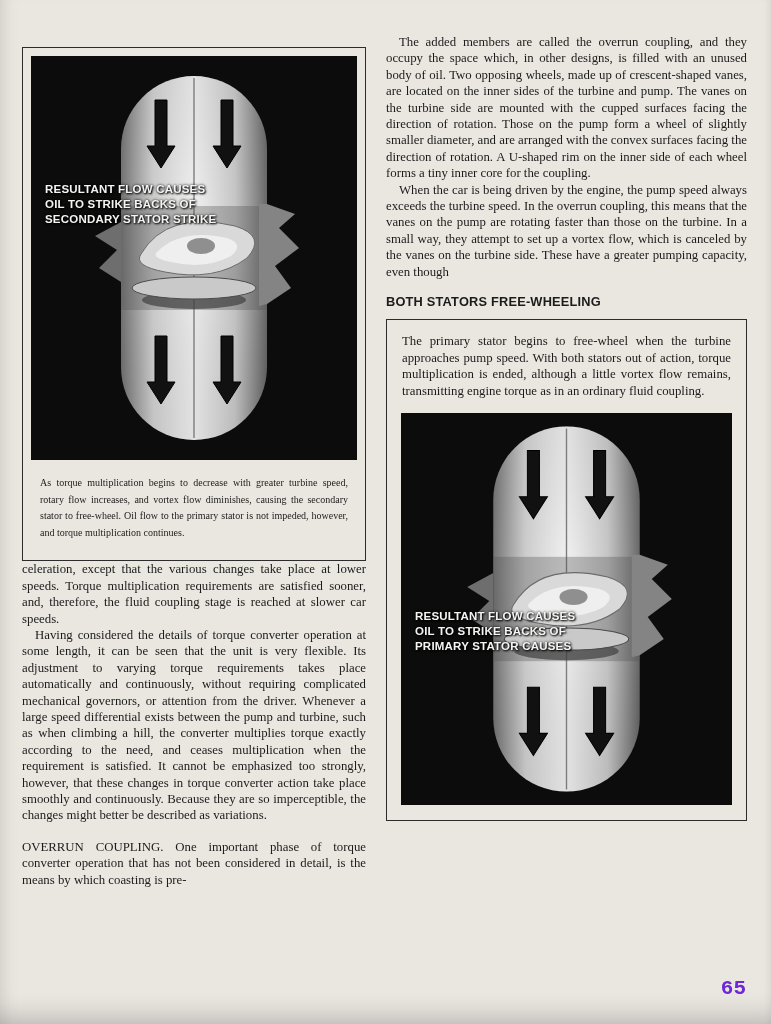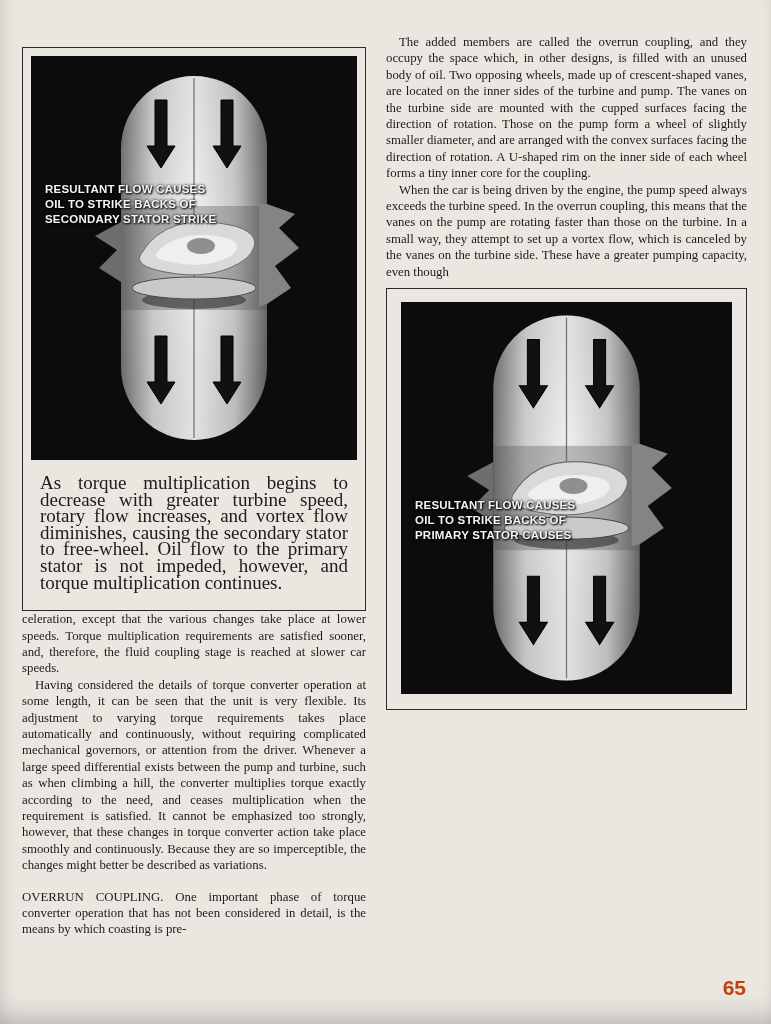--- a/index.html
+++ b/index.html
@@ -74,43 +74,43 @@
     font-size: 11.5px;
     line-height: 15px;
     letter-spacing: 0.2px;
     color: #f4f4f2;
     text-shadow: 1px 1px 2px #000, 0 0 3px #000;
   }
   .fig-label-1 { top: 126px; }
   .fig-label-2 { top: 196px; }
   .caption {
     padding: 15px 9px 11px 9px;
-    font-size: 19px;
+    font-size: 10px;
     line-height: 16.6px;
     text-align: justify;
   }
   .right-box {
     border: 1px solid #2c2c2c;
     margin-top: 8px;
     padding: 13px 14px 15px 14px;
   }
   .right-box .boxtext {
     font-size: 12.8px;
     line-height: 16.6px;
     text-align: justify;
     margin: 0 1px 14px 1px;
   }
   .page-number {
     position: absolute;
     right: 25px;
     bottom: 24px;
-    font-family: Liberation Sans, sans-serif;
+    font-family: Liberation Mono, monospace;
     font-weight: bold;
     font-size: 21px;
-    color: #c2410c;
+    color: #6d28d9;
   }
   .defs-holder {
     position: absolute;
     width: 0;
     height: 0;
     overflow: hidden;
   }
 </style>
 </head>
 <body>
@@ -168,22 +168,24 @@
     <p class="body-text">celeration, except that the various changes take place at lower speeds. Torque multiplication requirements are satisfied sooner, and, therefore, the fluid coupling stage is reached at slower car speeds.</p>
     <p class="body-text indent">Having considered the details of torque converter operation at some length, it can be seen that the unit is very flexible. Its adjustment to varying torque requirements takes place automatically and continuously, without requiring complicated mechanical governors, or attention from the driver. Whenever a large speed differential exists between the pump and turbine, such as when climbing a hill, the converter multiplies torque exactly according to the need, and ceases multiplication when the requirement is satisfied. It cannot be emphasized too strongly, however, that these changes in torque converter action take place smoothly and continuously. Because they are so imperceptible, the changes might better be described as variations.</p>
     <p class="body-text space-before">OVERRUN COUPLING. One important phase of torque converter operation that has not been considered in detail, is the means by which coasting is pre-</p>
   </div>
 
   <div class="col-right">
 
     <p class="body-text indent">The added members are called the overrun coupling, and they occupy the space which, in other designs, is filled with an unused body of oil. Two opposing wheels, made up of crescent-shaped vanes, are located on the inner sides of the turbine and pump. The vanes on the turbine side are mounted with the cupped surfaces facing the direction of rotation. Those on the pump form a wheel of slightly smaller diameter, and are arranged with the convex surfaces facing the direction of rotation. A U-shaped rim on the inner side of each wheel forms a tiny inner core for the coupling.</p>
     <p class="body-text indent">When the car is being driven by the engine, the pump speed always exceeds the turbine speed. In the overrun coupling, this means that the vanes on the pump are rotating faster than those on the turbine. In a small way, they attempt to set up a vortex flow, which is canceled by the vanes on the turbine side. These have a greater pumping capacity, even though</p>
 
+    <h3 class="heading">BOTH STATORS FREE-WHEELING</h3>
 
     <div class="right-box">
+      <p class="boxtext">The primary stator begins to free-wheel when the turbine approaches pump speed. With both stators out of action, torque multiplication is ended, although a little vortex flow remains, transmitting engine torque as in an ordinary fluid coupling.</p>
 
       <div class="fig-black" style="height:392px;">
         <svg viewBox="0 0 330 404" preserveAspectRatio="xMidYMid slice">
           <rect width="330" height="404" fill="#0c0c0c"></rect>
           <rect x="92" y="20" width="146" height="364" rx="73" fill="url(#capsG)"></rect>
           <rect x="92" y="20" width="146" height="364" rx="73" fill="url(#capsGlow)" opacity="0.55"></rect>
           <line x1="165" y1="22" x2="165" y2="382" stroke="#7d7d7d" stroke-width="1.4"></line>
           <rect x="92" y="150" width="146" height="104" fill="#555555" opacity="0.35"></rect>
           <path d="M238 148 L266 158 L250 172 L270 192 L246 210 L262 232 L238 248 L230 250 L230 148 Z" fill="#848484"></path>
           <path d="M92 166 L66 180 L88 194 L70 212 L92 226 Z" fill="#6e6e6e"></path>

